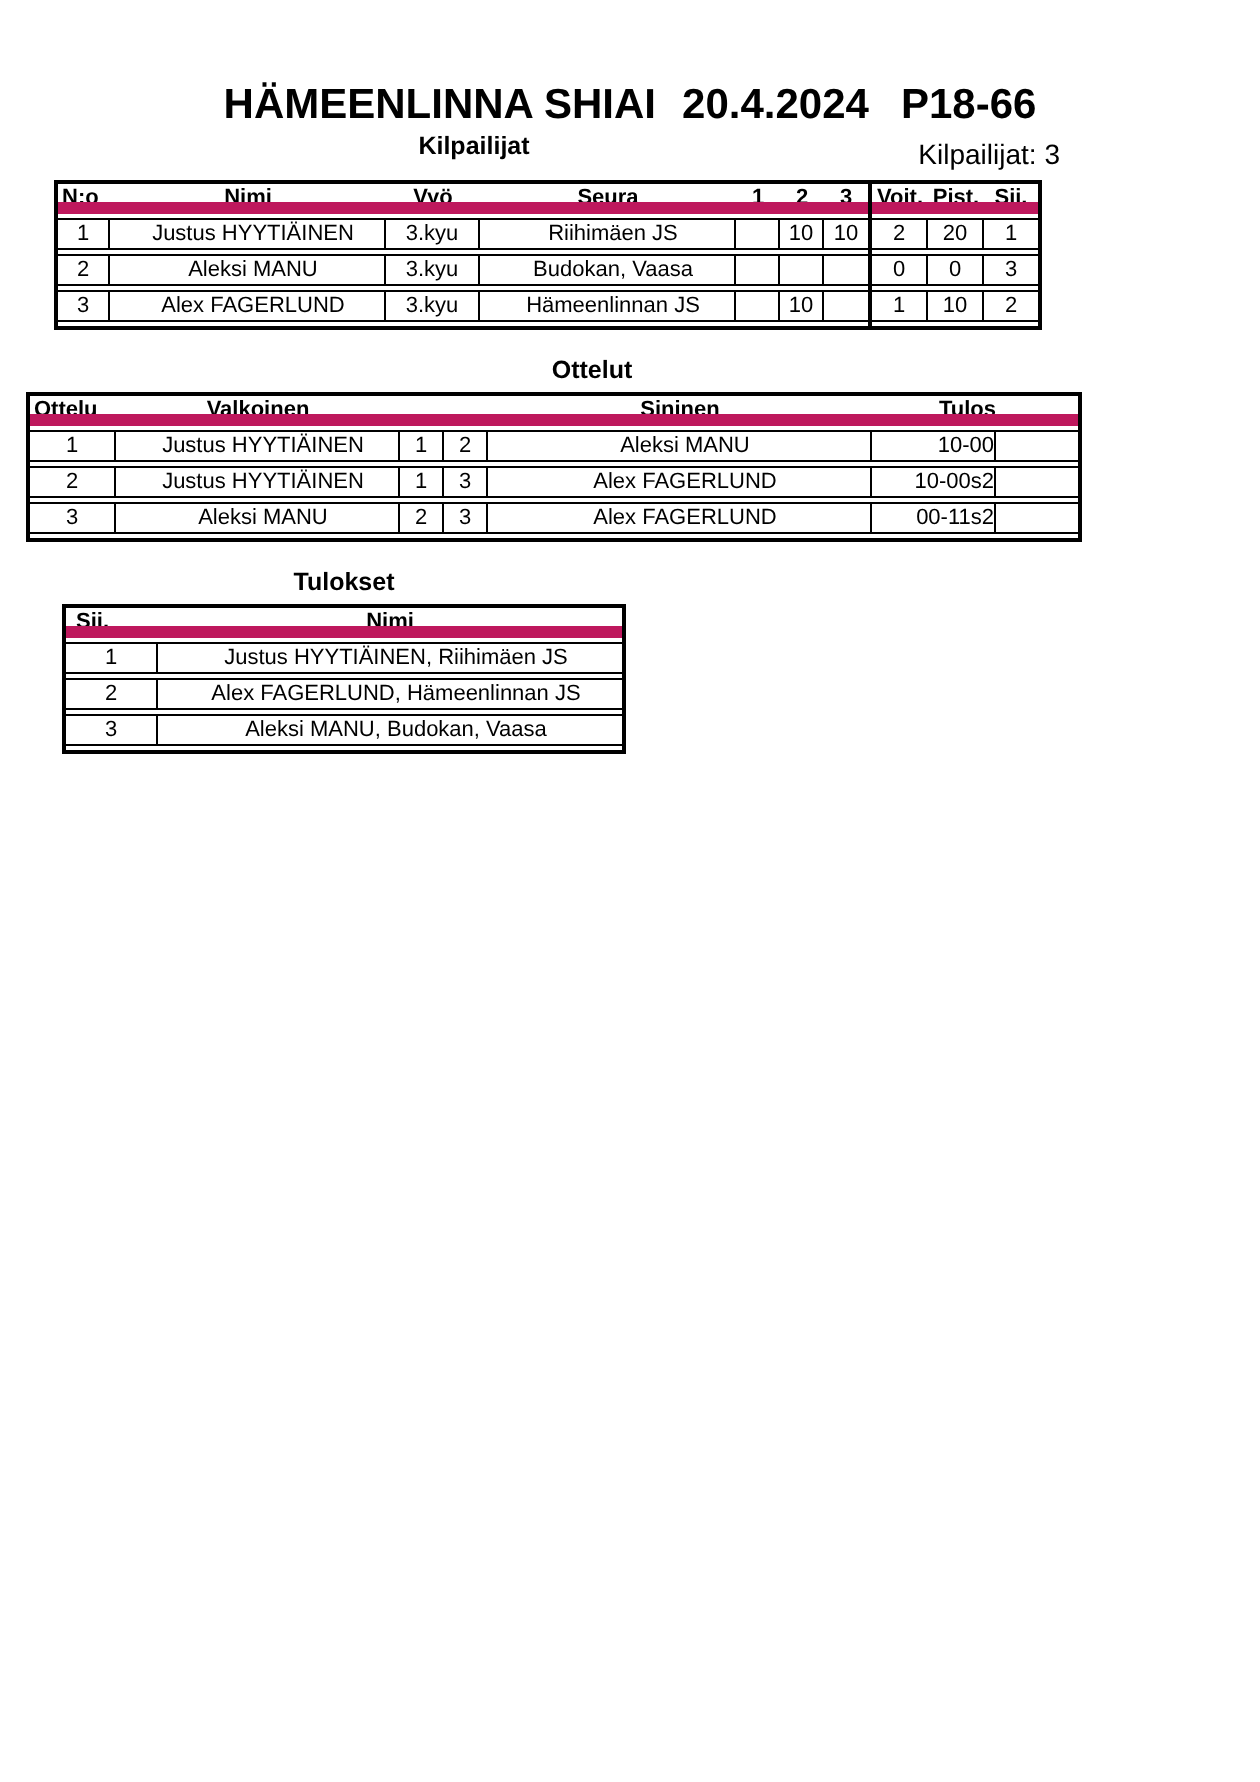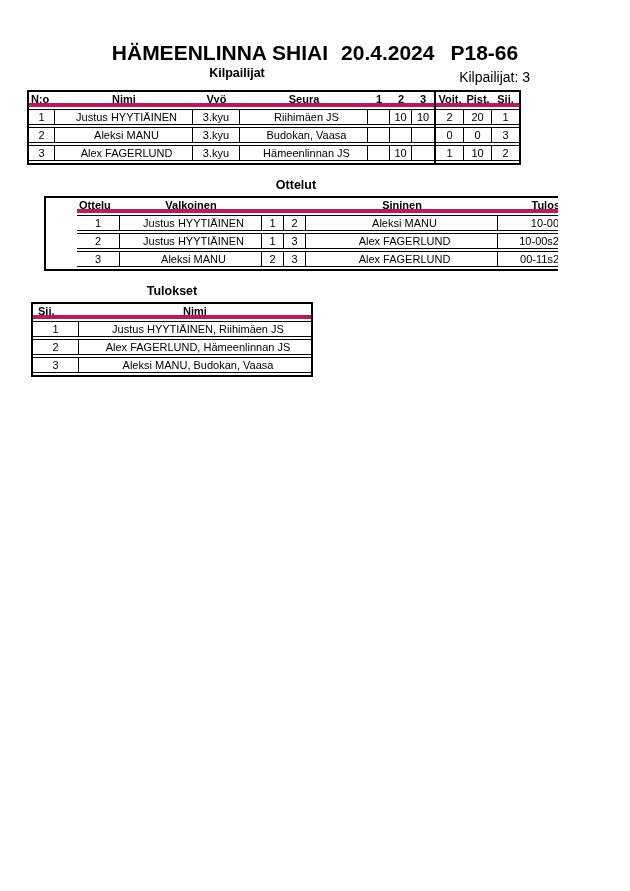--- a/index.html
+++ b/index.html
@@ -41,27 +41,27 @@
 
   .count-label {
     position: absolute;
     top: 69px; right: 28px;
     font-size: 14px;
   }
 
   
   .tbl { position: absolute; border: 2px solid #000; background: #fff; }
   .t1 { top: 90px;  left: 27px; width: 494px; }
-  .t2 { top: 196px; left: 44px; width: 528px; padding-left: 31px; }
+  .t2 { top: 196px; left: 13px; width: 528px; }
   .t3 { top: 302px; left: 31px; width: 282px; }
 
   .thead {
     display: flex;
     height: 15px; line-height: 14px;
-    border-bottom: 4px solid #be185d;
+    border-bottom: 6px solid #be185d;
     margin-bottom: 2px;
     font-weight: bold;
   }
   .trow {
     display: flex;
     height: 16px; line-height: 14px;
     border-top: 1px solid #000;
     border-bottom: 1px solid #000;
     margin-bottom: 2px;
   }

